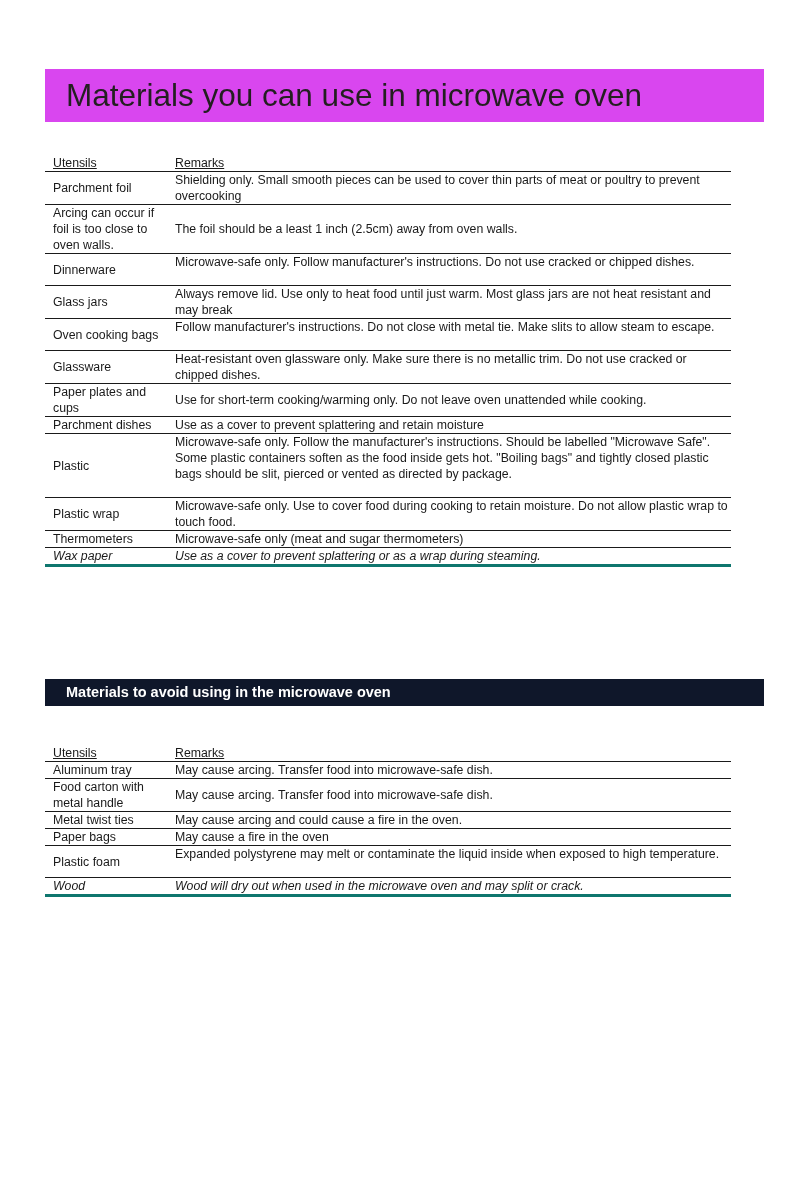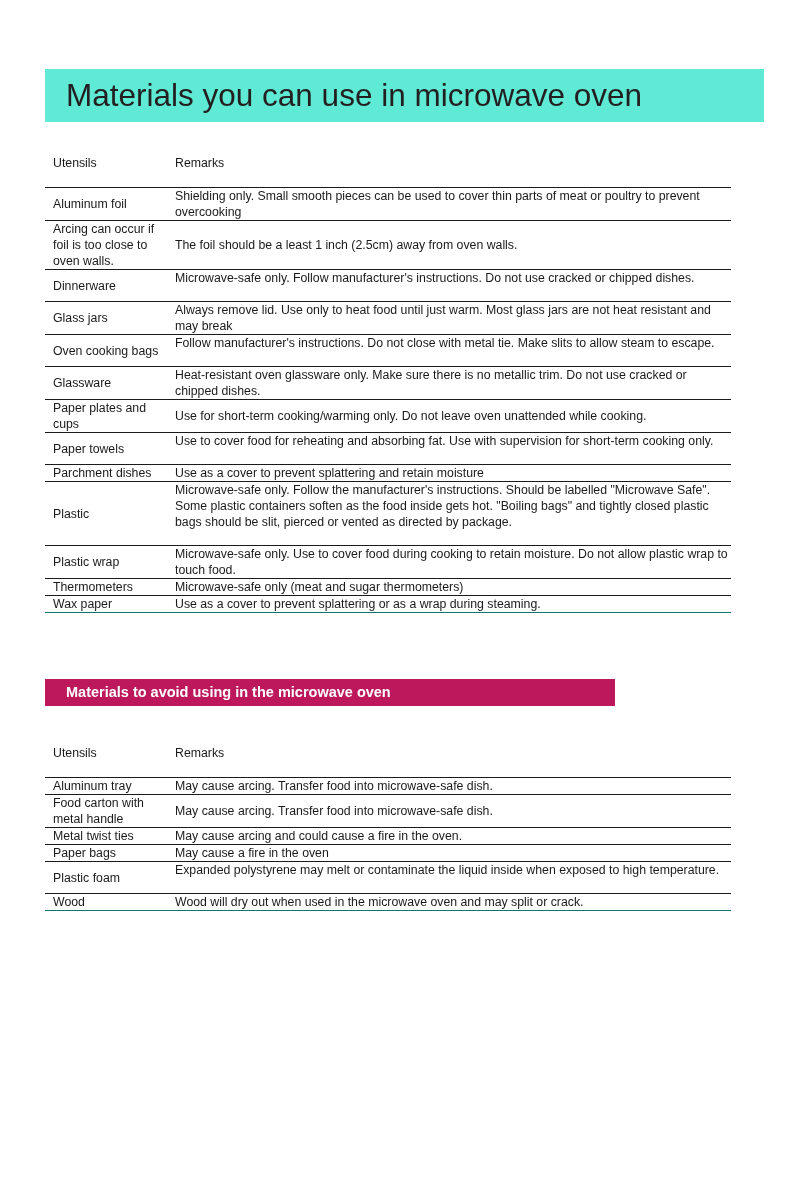--- a/index.html
+++ b/index.html
@@ -1,63 +1,63 @@
 <!DOCTYPE html>
 <html><head>
 <meta charset="utf-8">
 <style>
   html, body { margin: 0; padding: 0; background: #ffffff; }
   body { width: 811px; height: 1191px; position: relative; overflow: hidden;
          font-family: "Liberation Sans", sans-serif; color: #1a1a1a; }
   .banner-light {
     position: absolute; left: 45px; top: 69px; width: 719px; height: 53px;
-    background: #5eead4;
+    background: #d946ef;
   }
   .banner-light .title {
     position: absolute; left: 21px; top: 6px;
     font-size: 31.5px; line-height: 40px; color: #231f20; white-space: nowrap;
   }
   .banner-dark {
-    position: absolute; left: 45px; top: 679px; width: 570px; height: 27px;
-    background: #be185d;
+    position: absolute; left: 45px; top: 679px; width: 719px; height: 27px;
+    background: #0f172a;
   }
   .banner-dark .title {
     position: absolute; left: 21px; top: 4px;
     font-size: 14.5px; line-height: 19px; font-weight: bold; color: #ffffff; white-space: nowrap;
   }
   .tbl { position: absolute; left: 45px; width: 686px; border-collapse: collapse; }
   .tbl td, .tbl th {
     font-size: 12.3px; line-height: 16px; padding: 0 0 0 8px; vertical-align: middle;
     font-weight: normal; text-align: left; color: #1a1a1a;
   }
-  .tbl th { padding-bottom: 16px; }
+  .tbl th { padding-bottom: 0; text-decoration: underline; }
   .tbl .c1 { width: 114px; }
   .tbl .c2 { padding-left: 8px; }
   .tbl tr.row td { border-top: 1px solid #1a1a1a; }
-  .tbl tr.row.last td { border-bottom: 1px solid #0f766e; }
+  .tbl tr.row.last td { border-bottom: 3px solid #0f766e; font-style: italic; }
   .tbl tr.row td.c2 { vertical-align: top; }
   .tbl tr.row td.c2.mid { vertical-align: middle; margin-left: 32px; }
   #tbl1 { top: 155px; }
   #tbl2 { top: 745px; }
 </style>
 </head>
 <body>
 
 <div class="banner-light">
   <div class="title">Materials you can use in microwave oven</div>
 </div>
 
 <table class="tbl" id="tbl1">
   <tbody>
       <tr>
     <th class="c1">Utensils</th>
     <th class="c2">Remarks</th>
   </tr>
   <tr class="row" style="height:33px">
-    <td class="c1">Aluminum foil</td>
+    <td class="c1">Parchment foil</td>
     <td class="c2">Shielding only. Small smooth pieces can be used to cover thin parts of meat or poultry to prevent overcooking</td>
   </tr>
   <tr class="row" style="height:48px">
     <td class="c1">Arcing can occur if foil is too close to oven walls.</td>
     <td class="c2 mid">The foil should be a least 1 inch (2.5cm) away from oven walls.</td>
   </tr>
   <tr class="row" style="height:32px">
     <td class="c1">Dinnerware</td>
     <td class="c2">Microwave-safe only. Follow manufacturer's instructions. Do not use cracked or chipped dishes.</td>
   </tr>
@@ -69,24 +69,20 @@
     <td class="c1">Oven cooking bags</td>
     <td class="c2">Follow manufacturer's instructions. Do not close with metal tie. Make slits to allow steam to escape.</td>
   </tr>
   <tr class="row" style="height:32px">
     <td class="c1">Glassware</td>
     <td class="c2">Heat-resistant oven glassware only. Make sure there is no metallic trim. Do not use cracked or chipped dishes.</td>
   </tr>
   <tr class="row" style="height:32px">
     <td class="c1">Paper plates and cups</td>
     <td class="c2 mid">Use for short-term cooking/warming only. Do not leave oven unattended while cooking.</td>
-  </tr>
-  <tr class="row" style="height:32px">
-    <td class="c1">Paper towels</td>
-    <td class="c2">Use to cover food for reheating and absorbing fat. Use with supervision for short-term cooking only.</td>
   </tr>
   <tr class="row" style="height:16px">
     <td class="c1">Parchment dishes</td>
     <td class="c2">Use as a cover to prevent splattering and retain moisture</td>
   </tr>
   <tr class="row" style="height:64px">
     <td class="c1">Plastic</td>
     <td class="c2">
       <div>Microwave-safe only. Follow the manufacturer's instructions. Should be labelled "Microwave Safe".</div>
       <div>Some plastic containers soften as the food inside gets hot. "Boiling bags" and tightly closed plastic bags should be slit, pierced or vented as directed by package.</div>

